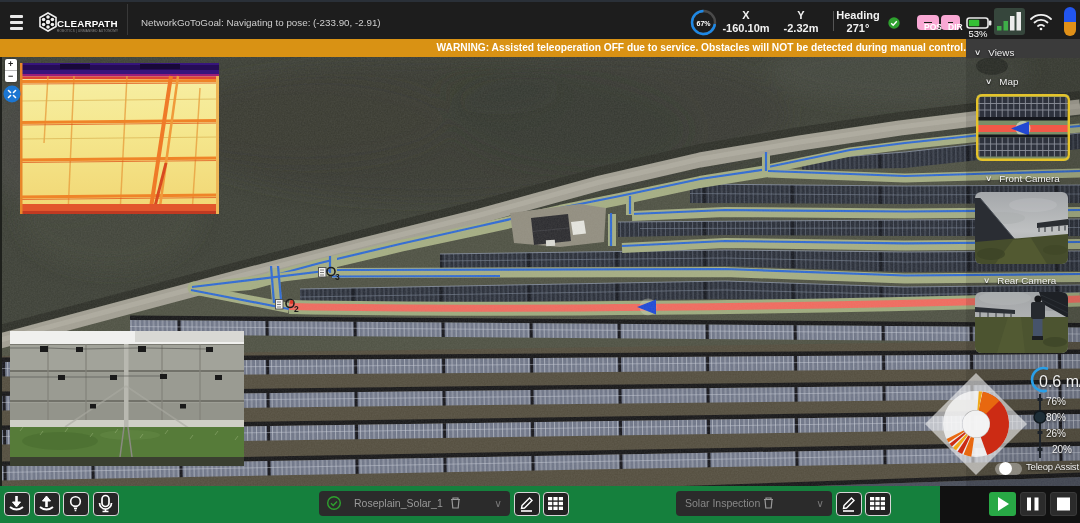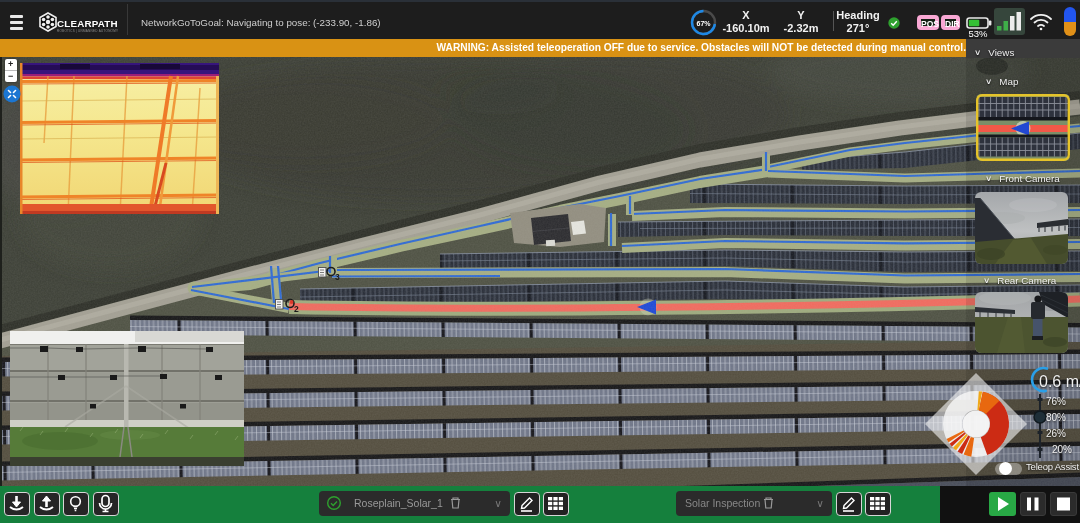--- a/index.html
+++ b/index.html
@@ -4,21 +4,21 @@
 html,body{margin:0;padding:0;background:#111;width:1080px;height:523px;overflow:hidden;}
 *{box-sizing:border-box;font-family:"Liberation Sans",sans-serif;}
 #stage{position:absolute;top:0;left:0;width:1080px;height:523px;overflow:hidden;}
 .abs{position:absolute;}
 
 #topbar{position:absolute;top:0;left:0;width:1080px;height:49px;background:#1d1d1d;}
 #topbar .topline{position:absolute;top:0;left:0;width:1080px;height:2px;background:#2a3038;}
 #hamb span{display:block;width:13px;height:2.6px;background:#e8e8e8;border-radius:1px;margin-bottom:3.4px;}
 #statusTxt{position:absolute;left:141px;top:17px;color:#cfcfcf;font-size:9.8px;}
 .coordlbl{color:#f2f2f2;font-size:11px;font-weight:bold;text-align:center;line-height:13px;}
-#posbtn,#dirbtn{position:absolute;top:15px;height:15px;border:4px solid #f9a8d4;border-radius:4px;color:#fff;font-size:8.5px;font-weight:bold;text-align:center;line-height:11px;background:#142014;}
+#posbtn,#dirbtn{position:absolute;top:15px;height:15px;border:7px solid #f9a8d4;border-radius:4px;color:#fff;font-size:8.5px;font-weight:bold;text-align:center;line-height:11px;background:#142014;}
 
 #banner{position:absolute;top:39px;left:0;width:966px;height:18px;background:#d99214;color:#fff;font-weight:bold;font-size:10.2px;text-align:right;line-height:18px;}
 #bannerR{position:absolute;top:39px;left:966px;width:114px;height:19px;background:#3b3b3b;z-index:4;}
 
 #botbar{position:absolute;top:486px;left:0;width:940px;height:37px;background:#15803d;}
 .ibtn{position:absolute;top:6px;width:26px;height:24px;border:1.5px solid #d6d6d6;border-radius:4px;background:#262626;}
 .dd{position:absolute;top:5px;height:25px;background:#2b2b2b;border-radius:4px;color:#999;font-size:10.5px;}
 
 .sblbl{position:absolute;color:#f0f0f0;font-size:9.8px;text-shadow:0 1px 2px rgba(0,0,0,.8);white-space:nowrap;z-index:6;}
 .chev{display:inline-block;transform:scaleY(.8);margin-right:7px;font-size:10px;}
@@ -393,21 +393,21 @@
         <circle cx="14.4" cy="7.5" r="1.8"></circle>
         <circle cx="14.4" cy="12.5" r="1.8"></circle>
         <circle cx="10" cy="15" r="1.8"></circle>
         <circle cx="5.6" cy="12.5" r="1.8"></circle>
         <circle cx="5.6" cy="7.5" r="1.8"></circle>
       </g>
       <text x="19" y="14.5" font-size="9.8" font-weight="bold" fill="#fff" letter-spacing="0.2">CLEARPATH</text>
       <text x="19" y="20" font-size="3" fill="#909090" letter-spacing="0.3">ROBOTICS | UNMANNED AUTONOMY</text>
     </svg>
     <div class="abs" style="top:4px;left:127px;width:1px;height:31px;background:#383838;"></div>
-    <div id="statusTxt">NetworkGoToGoal: Navigating to pose: (-233.90, -1.86)</div>
+    <div id="statusTxt">NetworkGoToGoal: Navigating to pose: (-233.90, -2.91)</div>
 
     <svg class="abs" style="top:9px;left:690px" width="27" height="27" viewBox="0 0 27 27">
       <circle cx="13.5" cy="13.5" r="11.5" fill="none" stroke="#4a4a4a" stroke-width="2.4"></circle>
       <path d="M13.5,2 A11.5,11.5 0 1 0 24.9,15" fill="none" stroke="#1e88e5" stroke-width="2.4"></path>
       <text x="13.5" y="16.5" font-size="7" font-weight="bold" fill="#fff" text-anchor="middle">67%</text>
     </svg>
     <div class="coordlbl abs" style="top:9px;left:716px;width:60px;">X<br>-160.10m</div>
     <div class="coordlbl abs" style="top:9px;left:776px;width:50px;">Y<br>-2.32m</div>
     <div class="abs" style="top:11px;left:833px;width:1px;height:20px;background:#555;"></div>
     <div class="coordlbl abs" style="top:9px;left:833px;width:50px;">Heading<br>271°</div>

